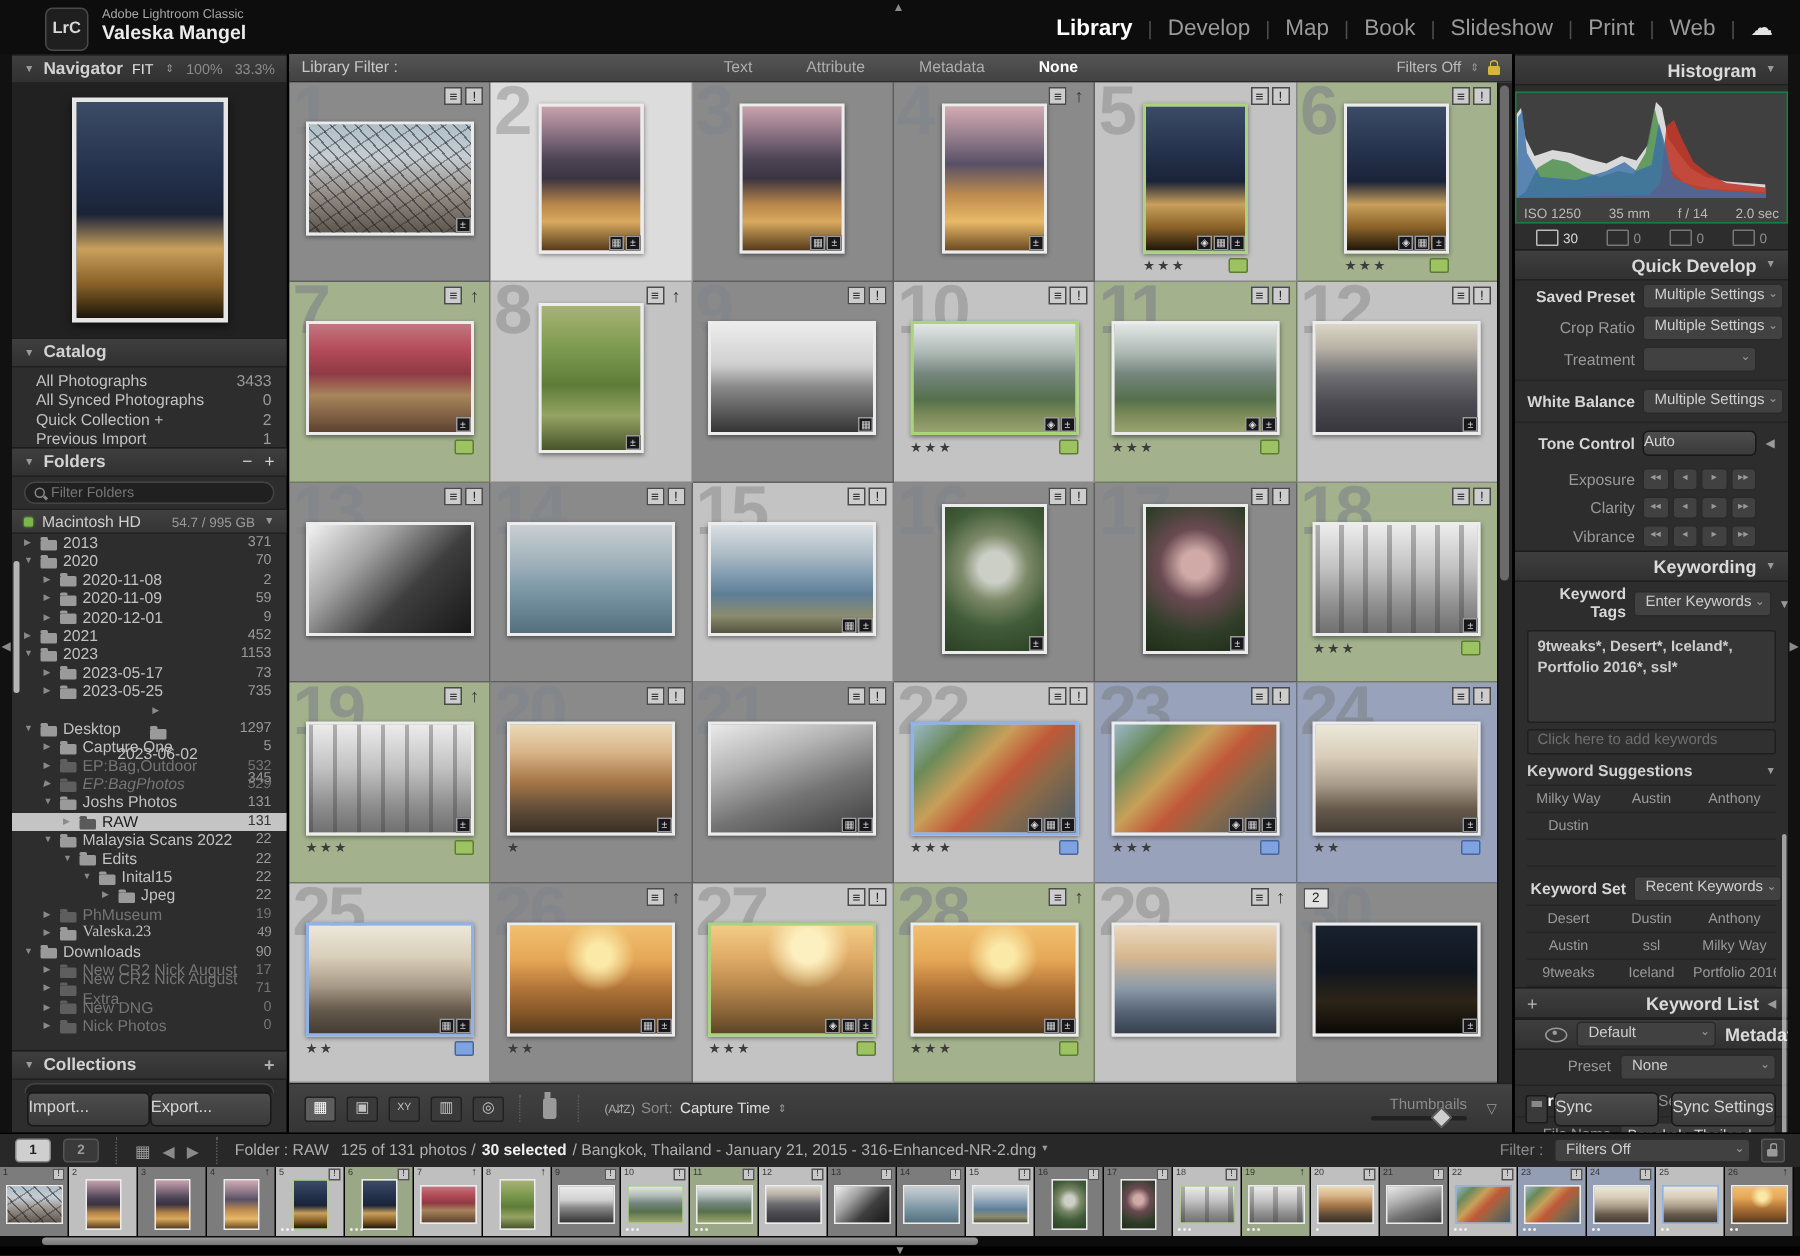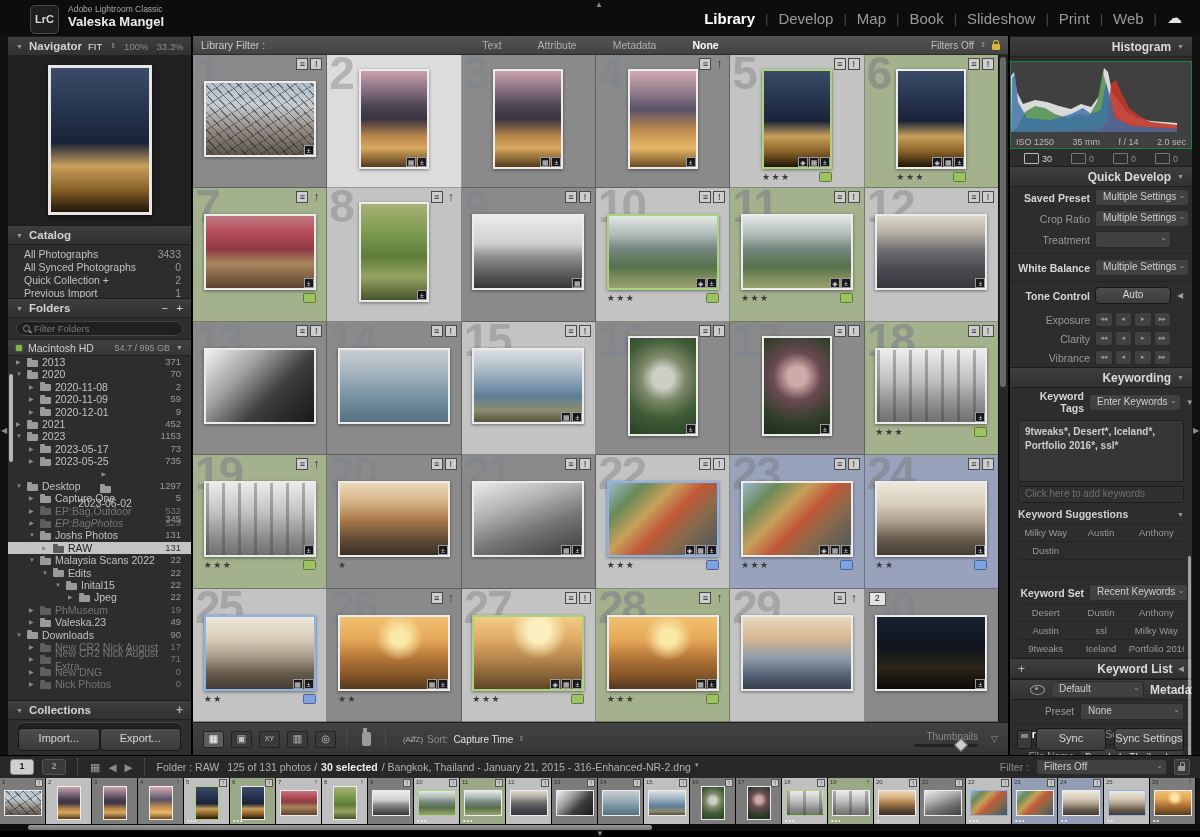--- a/index.html
+++ b/index.html
@@ -22,21 +22,21 @@
   #cloud{font-size:15px;color:#e4e4e4;}
   .edge-arrow{color:#8a8a8a;font-size:8px;text-align:center;}
 
   
   .panel-hdr{height:18px;background:linear-gradient(#3e3e3e,#313131);border-top:1px solid #1c1c1c;
              border-bottom:1px solid #202020;font-size:11.5px;font-weight:bold;color:#d2d2d2;
              display:flex;align-items:center;padding:0 8px;gap:6px;}
   .tri{font-size:7px;color:#9a9a9a;}
   .dim{color:#8b8b8b;}
   .pill-btn{background:linear-gradient(#4d4d4d,#3a3a3a);border:1px solid #181818;border-radius:4px;
-            color:#d6d6d6;font-size:11px;text-align:center;line-height:19px;height:21px;}
+            color:#d6d6d6;font-size:11px;line-height:19px;height:21px;}
   .dropdown{background:#414141;border:1px solid #2a2a2a;border-radius:3px;color:#cfcfcf;
             font-size:10px;line-height:14px;height:15px;padding:0 12px 0 7px;position:relative;white-space:nowrap;}
   .dropdown::after{content:"⌄";position:absolute;right:3px;top:-1px;font-size:8px;color:#9a9a9a;}
 
   
   #left-edge{position:absolute;left:0;top:36px;width:8px;height:719px;background:#111;}
   #left-panel{position:absolute;left:8px;top:36px;width:185px;height:719px;background:#2d2d2d;
               border-right:2px solid #000;box-sizing:border-box;}
   #nav-hdr-extras{margin-left:auto;display:flex;gap:8px;font-size:9.5px;font-weight:normal;align-items:center;}
   #nav-preview{position:absolute;left:0;top:19px;width:100%;height:170px;background:#212121;
@@ -467,21 +467,21 @@
           <span class="fico"></span>
           <span>Jpeg</span>
           <span class="cnt">22</span>
         </div>
         <div class="trow dim" style="padding-left: 21px;">
           <span class="arr">▶</span>
           <span class="fico"></span>
           <span>PhMuseum</span>
           <span class="cnt">19</span>
         </div>
-        <div class="trow" style="padding-left: 21px;">
+        <div class="trow" style="padding-left: 21px; font-family: Liberation Serif, serif;">
           <span class="arr">▶</span>
           <span class="fico"></span>
           <span>Valeska.23</span>
           <span class="cnt">49</span>
         </div>
         <div class="trow" style="padding-left: 8px;">
           <span class="arr">▼</span>
           <span class="fico"></span>
           <span>Downloads</span>
           <span class="cnt">90</span>

